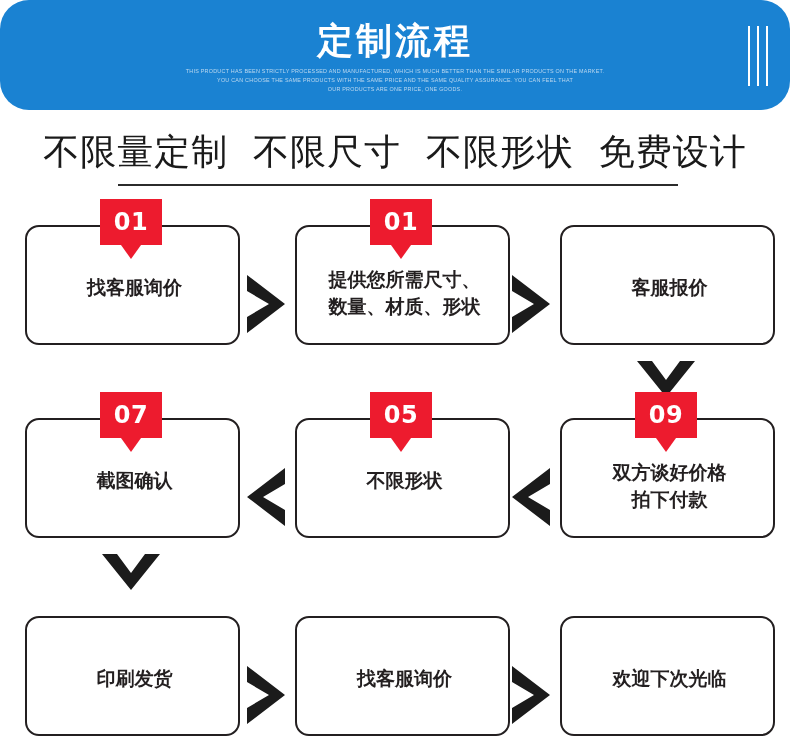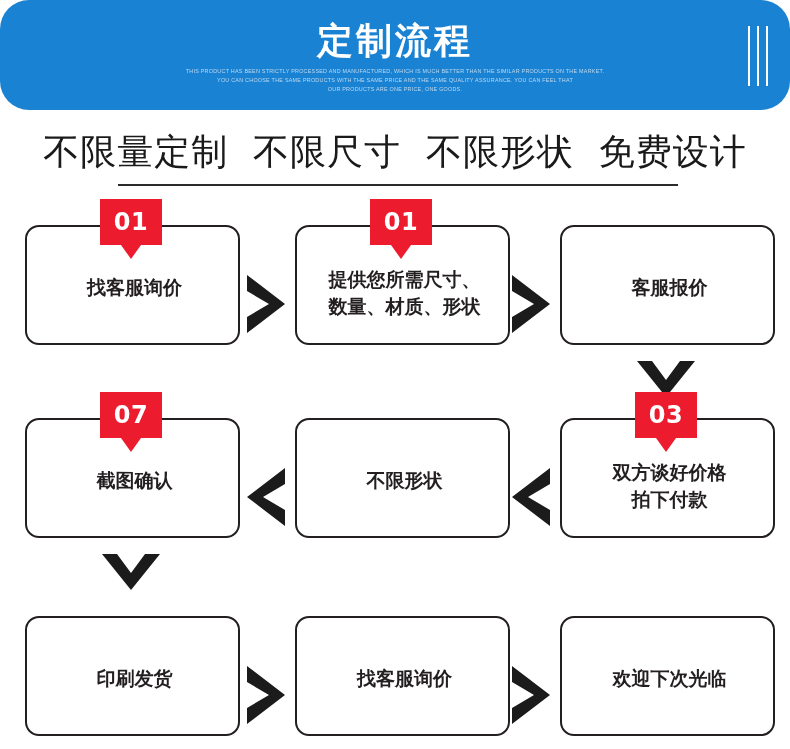--- a/index.html
+++ b/index.html
@@ -243,29 +243,32 @@
       </div>
       <div class="badge">
         <span class="badge-num">07</span>
       </div>
     </div>
 
     <div class="cell col-2">
       <div class="card">
         <div class="card-label">不限形状</div>
       </div>
+      <div class="badge">
+        <span class="badge-num">05</span>
+      </div>
     </div>
 
     <div class="cell col-3">
       <div class="card two-line">
         <div class="card-label">双方谈好价格
 拍下付款</div>
       </div>
       <div class="badge">
-        <span class="badge-num">03</span>
+        <span class="badge-num">09</span>
       </div>
     </div>
   </div>
 
   <div class="row row-3">
 
     <div class="cell col-1">
       <div class="card">
         <div class="card-label">印刷发货</div>
       </div>

